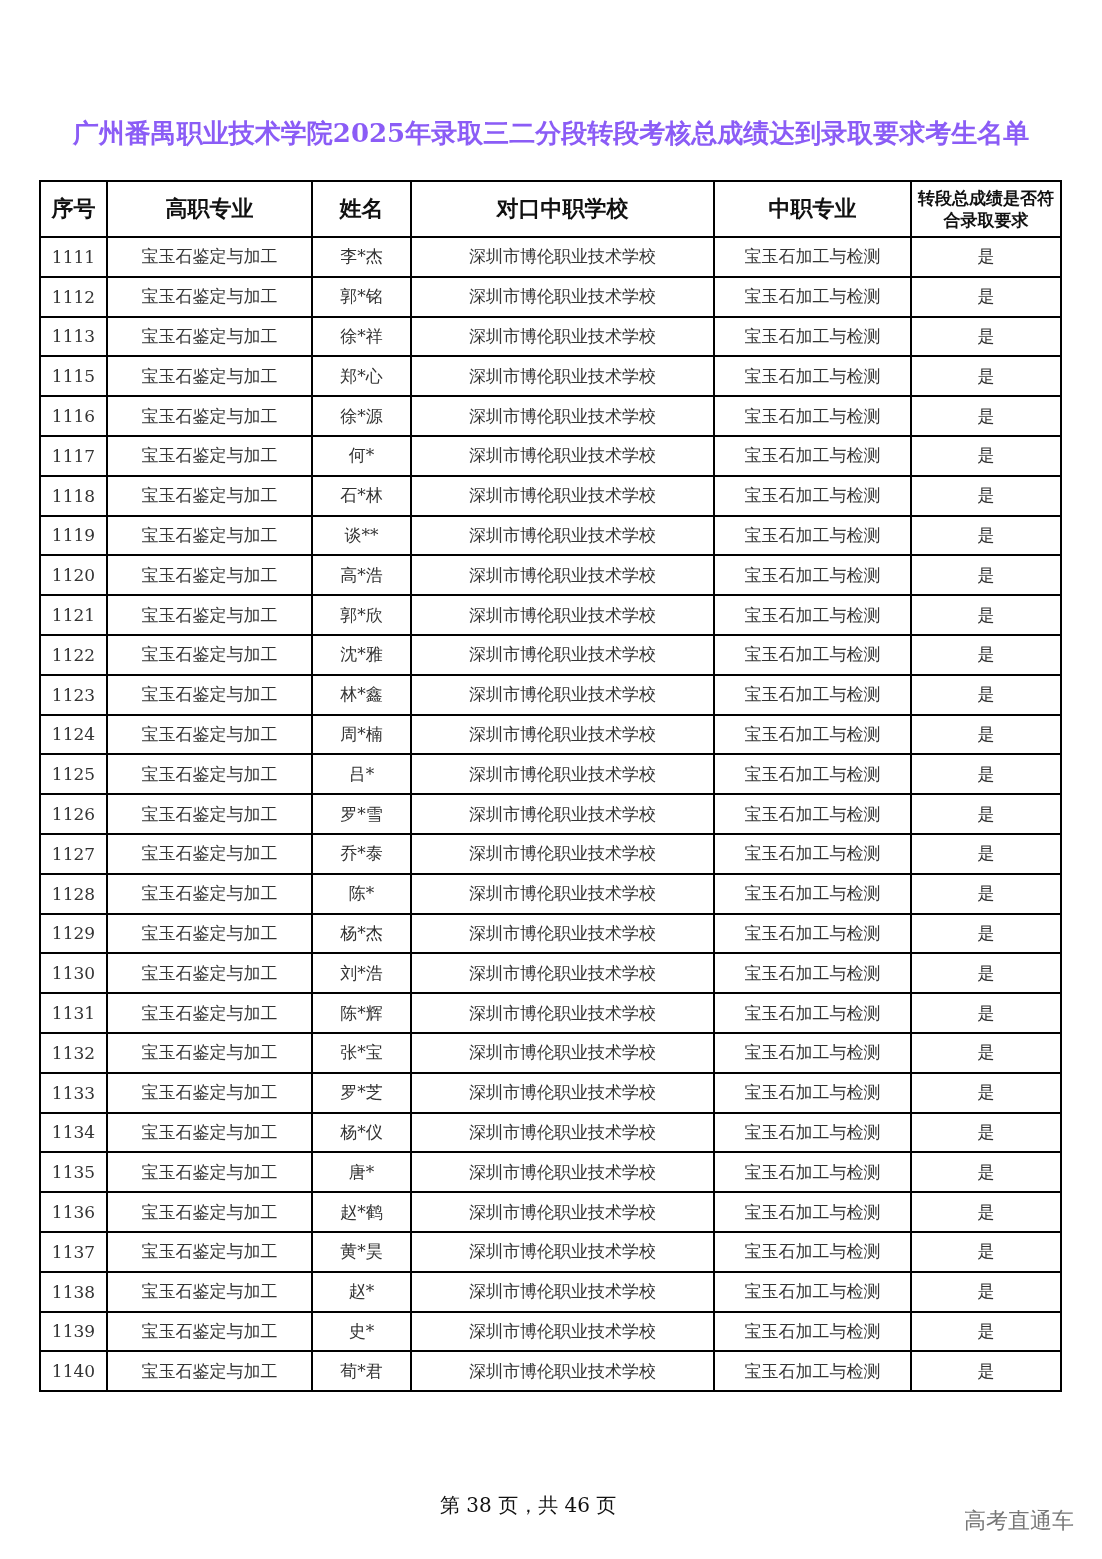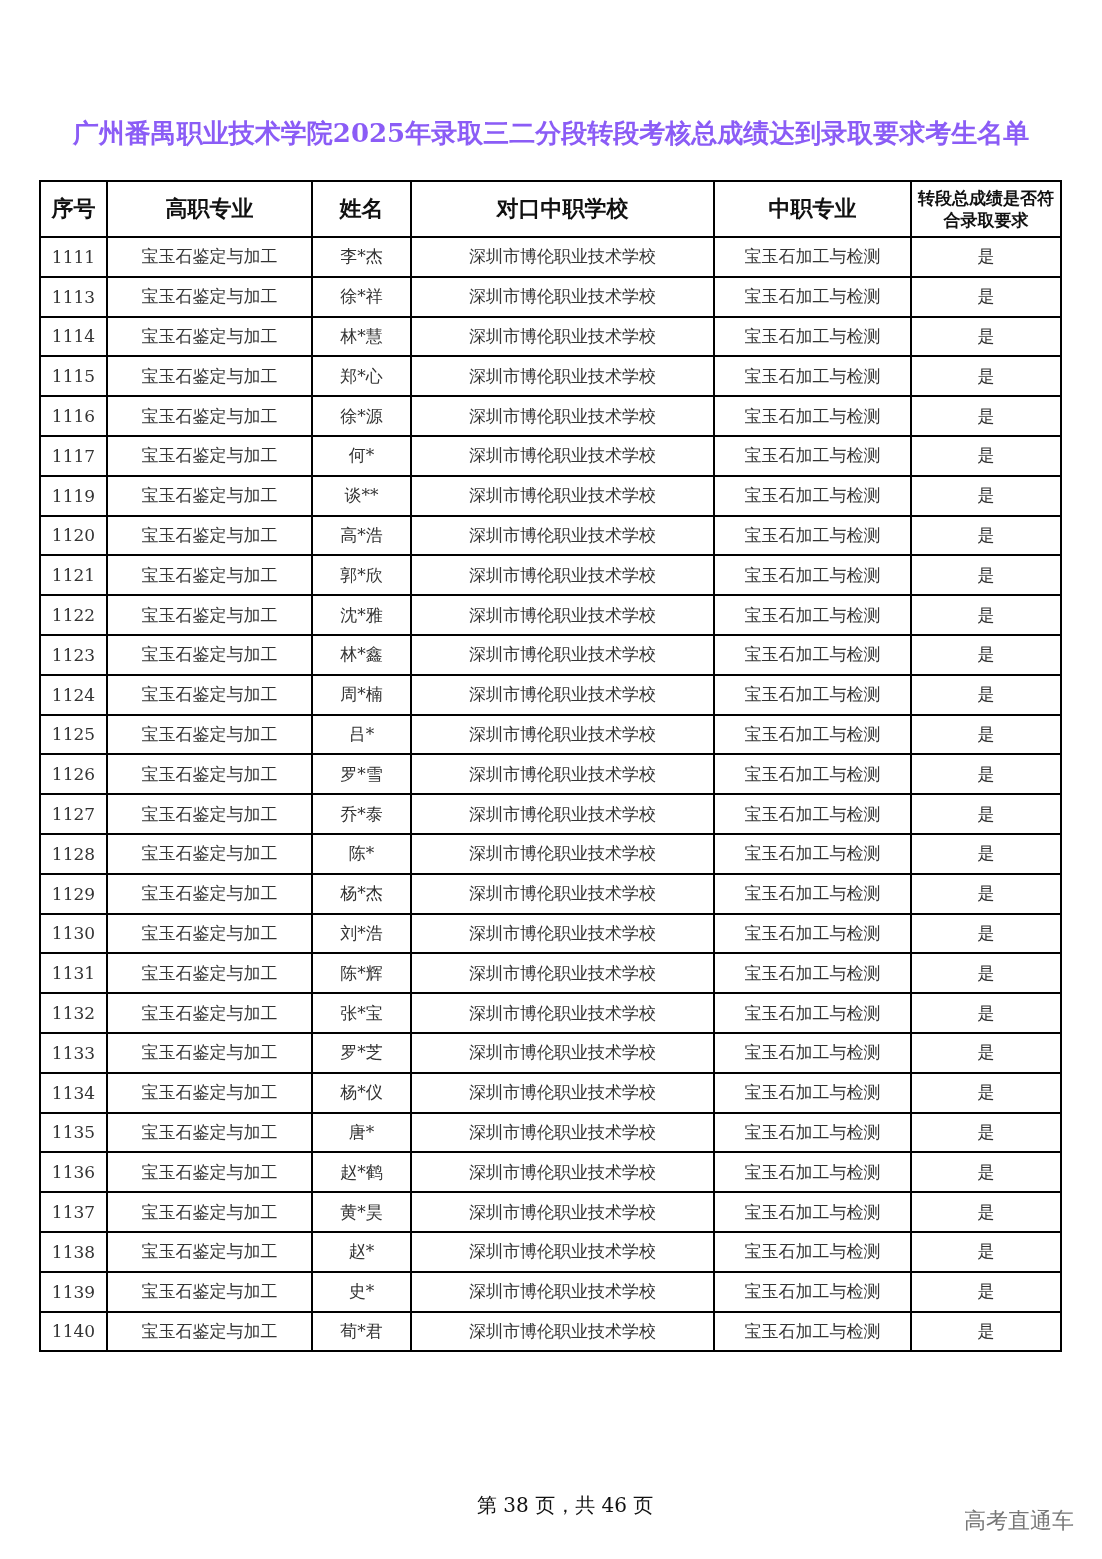--- a/index.html
+++ b/index.html
@@ -58,21 +58,21 @@
       margin-top: 46px;
     }
     table.roster td {
       height: 37.8px;
       font-size: 17px;
       color: #333;
     }
     .footer-page {
       position: absolute;
       top: 1492px;
-      left: 477px;
+      left: 440px;
       font-size: 20px;
       color: #111;
       font-family: "DejaVu Serif", "Liberation Serif", serif;
       white-space: nowrap;
     }
     .watermark {
       position: absolute;
       top: 1506px;
       left: 964px;
       font-size: 22px;
@@ -108,55 +108,63 @@
   <tbody id="roster-body">
       <tr>
         <td>1111</td>
         <td>宝玉石鉴定与加工</td>
         <td>李*杰</td>
         <td>深圳市博伦职业技术学校</td>
         <td>宝玉石加工与检测</td>
         <td>是</td>
       </tr>
       <tr>
+        <td>1112</td>
+        <td>宝玉石鉴定与加工</td>
+        <td>郭*铭</td>
+        <td>深圳市博伦职业技术学校</td>
+        <td>宝玉石加工与检测</td>
+        <td>是</td>
+      </tr>
+      <tr>
         <td>1113</td>
         <td>宝玉石鉴定与加工</td>
         <td>徐*祥</td>
         <td>深圳市博伦职业技术学校</td>
         <td>宝玉石加工与检测</td>
         <td>是</td>
       </tr>
       <tr>
-        <td>1114</td>
-        <td>宝玉石鉴定与加工</td>
-        <td>林*慧</td>
-        <td>深圳市博伦职业技术学校</td>
-        <td>宝玉石加工与检测</td>
-        <td>是</td>
-      </tr>
-      <tr>
         <td>1115</td>
         <td>宝玉石鉴定与加工</td>
         <td>郑*心</td>
         <td>深圳市博伦职业技术学校</td>
         <td>宝玉石加工与检测</td>
         <td>是</td>
       </tr>
       <tr>
         <td>1116</td>
         <td>宝玉石鉴定与加工</td>
         <td>徐*源</td>
         <td>深圳市博伦职业技术学校</td>
         <td>宝玉石加工与检测</td>
         <td>是</td>
       </tr>
       <tr>
         <td>1117</td>
         <td>宝玉石鉴定与加工</td>
         <td>何*</td>
+        <td>深圳市博伦职业技术学校</td>
+        <td>宝玉石加工与检测</td>
+        <td>是</td>
+      </tr>
+      <tr>
+        <td>1118</td>
+        <td>宝玉石鉴定与加工</td>
+        <td>石*林</td>
         <td>深圳市博伦职业技术学校</td>
         <td>宝玉石加工与检测</td>
         <td>是</td>
       </tr>
       <tr>
         <td>1119</td>
         <td>宝玉石鉴定与加工</td>
         <td>谈**</td>
         <td>深圳市博伦职业技术学校</td>
         <td>宝玉石加工与检测</td>

